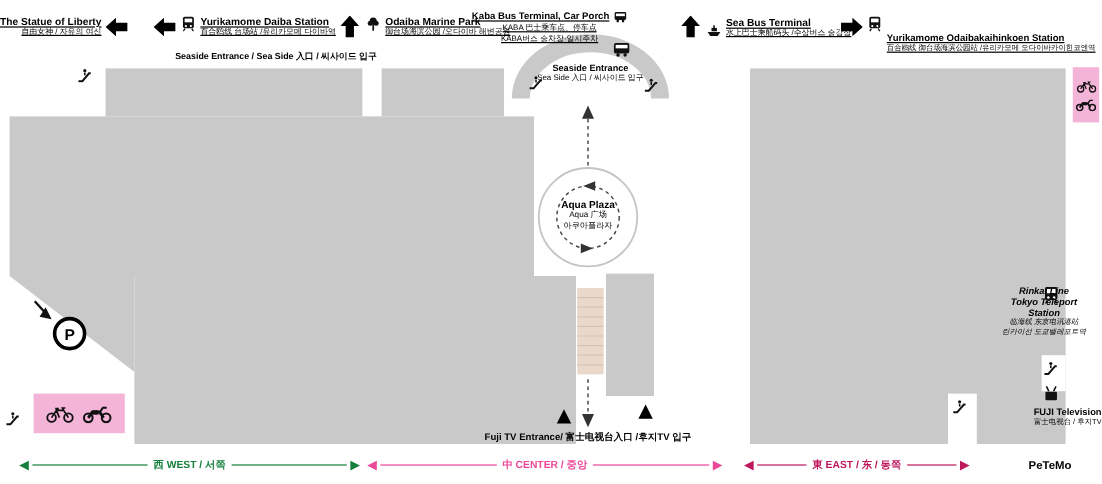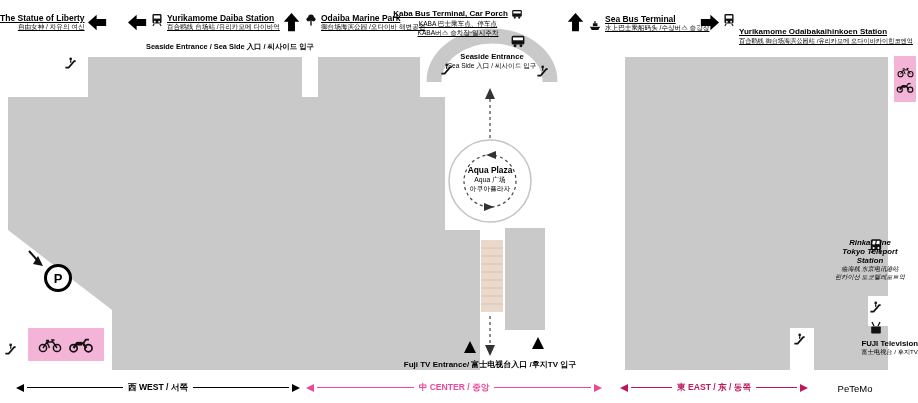--- a/index.html
+++ b/index.html
@@ -30,34 +30,34 @@
   .fuji-ent{left:370px;top:359px;width:240px;text-align:center;font-weight:bold;font-size:8px;white-space:nowrap;}
   .parking{left:44px;top:264px;width:22px;height:22px;border:3px solid #000;border-radius:50%;
            display:flex;align-items:center;justify-content:center;font-weight:bold;font-size:13px;background:#fff;}
   .icon-abs{position:absolute;}
 
   .rblock{position:absolute;text-align:center;}
   .rinkai{left:822px;top:238px;width:96px;font-style:italic;}
   .fujitv{left:822px;top:339px;width:96px;text-align:right;}
   .rb-en{font-weight:bold;font-size:7.8px;line-height:9px;}
   .rb-cjk{font-size:6.2px;line-height:8px;}
-  .petemo{left:820px;top:383px;width:70px;text-align:center;font-weight:normal;font-size:9.5px;}
+  .petemo{left:840px;top:383px;width:70px;text-align:center;font-weight:bold;font-size:9.5px;}
 
   
   .pinkbox{position:absolute;background:#f3b4d7;display:flex;align-items:center;justify-content:center;}
   .pink-west{left:28px;top:328px;width:76px;height:33px;gap:6px;}
   .pink-east{left:894px;top:56px;width:22px;height:46px;flex-direction:column;gap:3px;}
 
   
   .compass{position:absolute;top:381px;display:flex;align-items:center;gap:3px;height:13px;}
   .compass .cline{flex:1;height:1.5px;background:currentColor;}
   .compass .clbl{font-weight:bold;font-size:8.6px;white-space:nowrap;padding:0 2px;}
   .tri-l{width:0;height:0;border-top:4.5px solid transparent;border-bottom:4.5px solid transparent;border-right:8px solid currentColor;}
   .tri-r{width:0;height:0;border-top:4.5px solid transparent;border-bottom:4.5px solid transparent;border-left:8px solid currentColor;}
-  .c-west{left:16px;width:284px;color:#000000;}
+  .c-west{left:16px;width:284px;color:#15803d;}
   .c-center{left:306px;width:296px;color:#ec4899;}
   .c-east{left:620px;width:188px;color:#be185d;}
 </style>
 </head>
 <body>
 
 <div class="stage">
 
   <svg class="maplayer" width="918" height="403" viewBox="0 0 918 403">
 

